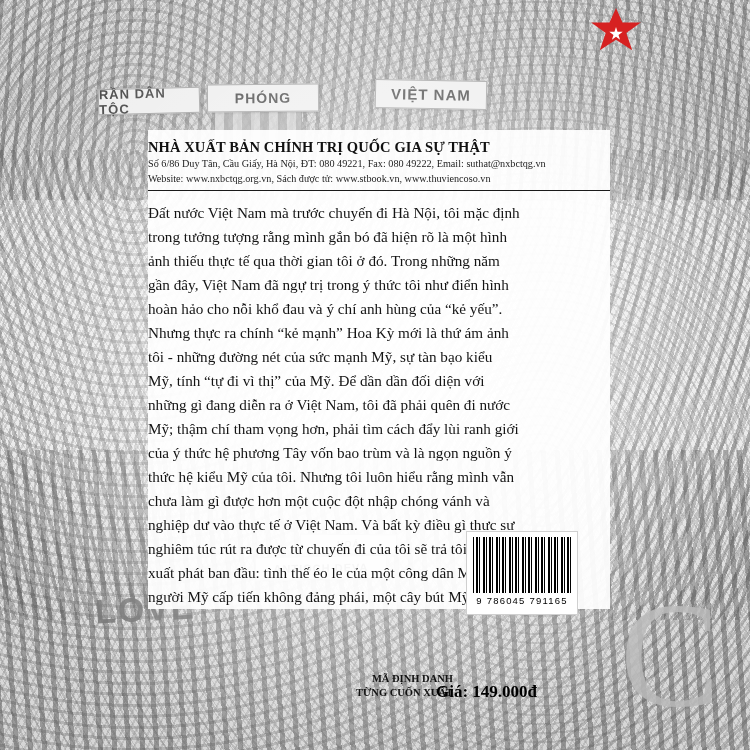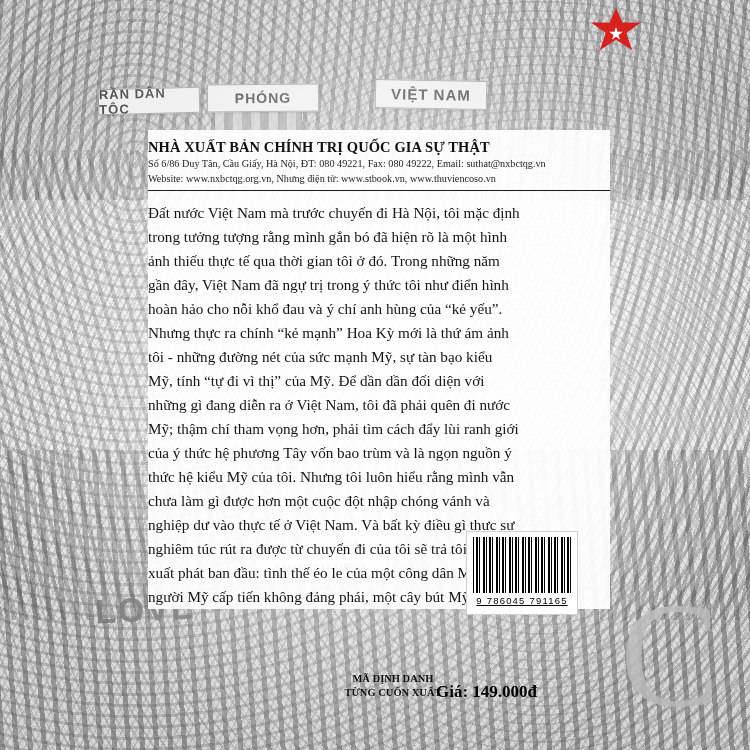--- a/index.html
+++ b/index.html
@@ -199,21 +199,21 @@
   }
 
   
   .barcode-box {
     position: absolute;
     background: #ffffff;
     border: 1px solid #d0d0d0;
     padding: 5px 6px 2px 6px;
     box-sizing: border-box;
   }
-  .bc-main { left: 466px; top: 531px; width: 112px; height: 84px; text-decoration: underline; }
+  .bc-main { left: 466px; top: 531px; width: 112px; height: 84px; }
   .bc-sec  { left: 466px; top: 621px; width: 140px; height: 58px; }
   .bars {
     height: 56px;
     background: repeating-linear-gradient(90deg,
       #000 0px, #000 1px, #fff 1px, #fff 3px,
       #000 3px, #000 5px, #fff 5px, #fff 6px,
       #000 6px, #000 7px, #fff 7px, #fff 10px,
       #000 10px, #000 12px, #fff 12px, #fff 13px);
   }
   .bars.short { height: 34px; }
@@ -224,21 +224,21 @@
     text-align: center;
     color: #000;
     margin-top: 2px;
   }
 
   .code-label {
     position: absolute;
     left: 333px;
     top: 672px;
     width: 120px;
-    text-align: center;
+    text-align: right;
     font-family: "Liberation Serif", serif;
     font-weight: bold;
     font-size: 10.5px;
     line-height: 1.3;
     color: #111;
   }
   .price {
     position: absolute;
     left: 436px;
     top: 682px;
@@ -275,21 +275,21 @@
 
   <div class="logo">
     <div class="star-badge">
       <div class="star-inner"></div>
     </div>
   </div>
 
   <div class="content">
     <div class="publisher">NHÀ XUẤT BẢN CHÍNH TRỊ QUỐC GIA SỰ THẬT</div>
     <div class="addr-line">Số 6/86 Duy Tân, Cầu Giấy, Hà Nội, ĐT: 080 49221, Fax: 080 49222, Email: suthat@nxbctqg.vn</div>
-    <div class="addr-line">Website: www.nxbctqg.org.vn, Nhưng điện tử: www.stbook.vn, www.thuviencoso.vn</div>
+    <div class="addr-line">Website: www.nxbctqg.org.vn, Sách được tử: www.stbook.vn, www.thuviencoso.vn</div>
     <div class="rule"></div>
     <div class="blurb">Đất nước Việt Nam mà trước chuyến đi Hà Nội, tôi mặc định trong tưởng tượng rằng mình gắn bó đã hiện rõ là một hình ảnh thiếu thực tế qua thời gian tôi ở đó. Trong những năm gần đây, Việt Nam đã ngự trị trong ý thức tôi như điển hình hoàn hảo cho nỗi khổ đau và ý chí anh hùng của “kẻ yếu”. Nhưng thực ra chính “kẻ mạnh” Hoa Kỳ mới là thứ ám ảnh tôi - những đường nét của sức mạnh Mỹ, sự tàn bạo kiểu Mỹ, tính “tự đi vì thị” của Mỹ. Để dần dần đối diện với những gì đang diễn ra ở Việt Nam, tôi đã phải quên đi nước Mỹ; thậm chí tham vọng hơn, phải tìm cách đẩy lùi ranh giới của ý thức hệ phương Tây vốn bao trùm và là ngọn nguồn ý thức hệ kiểu Mỹ của tôi. Nhưng tôi luôn hiểu rằng mình vẫn chưa làm gì được hơn một cuộc đột nhập chóng vánh và nghiệp dư vào thực tế ở Việt Nam. Và bất kỳ điều gì thực sự nghiêm túc rút ra được từ chuyến đi của tôi sẽ trả tôi lại điểm xuất phát ban đầu: tình thế éo le của một công dân Mỹ, một người Mỹ cấp tiến không đảng phái, một cây bút Mỹ.</div>
   </div>
 
   <div class="barcode-box bc-main">
     <div class="bars"></div>
     <div class="bc-num">9 786045 791165</div>
   </div>
 
 

